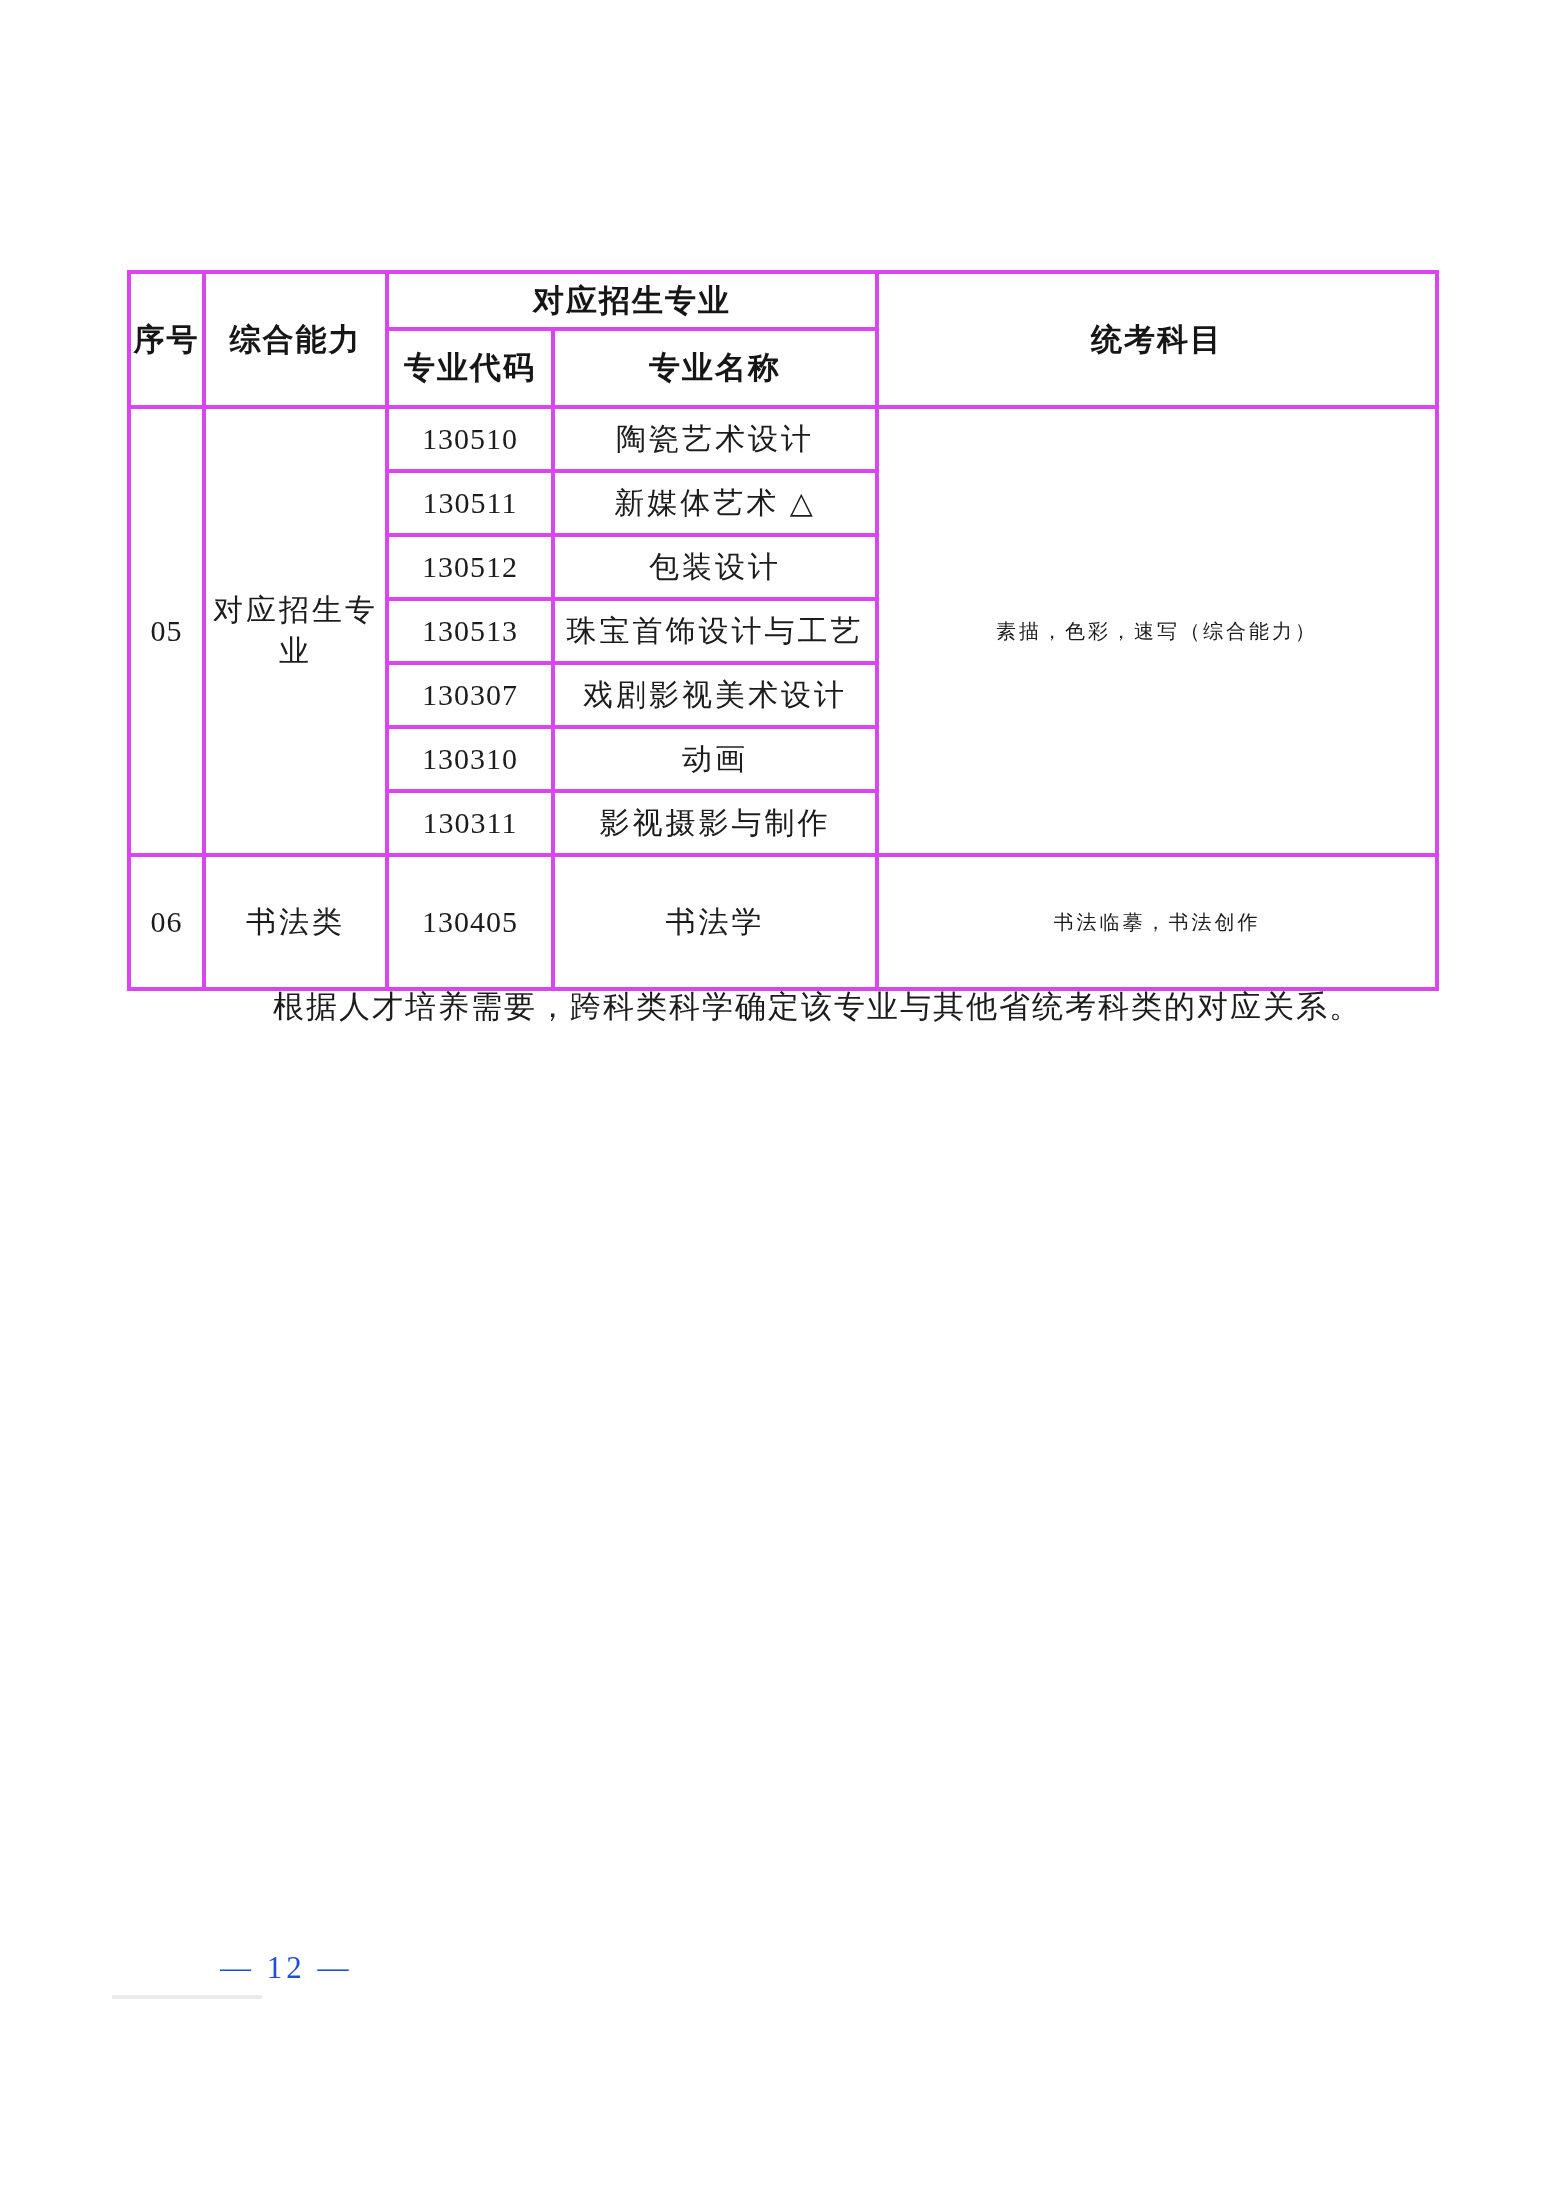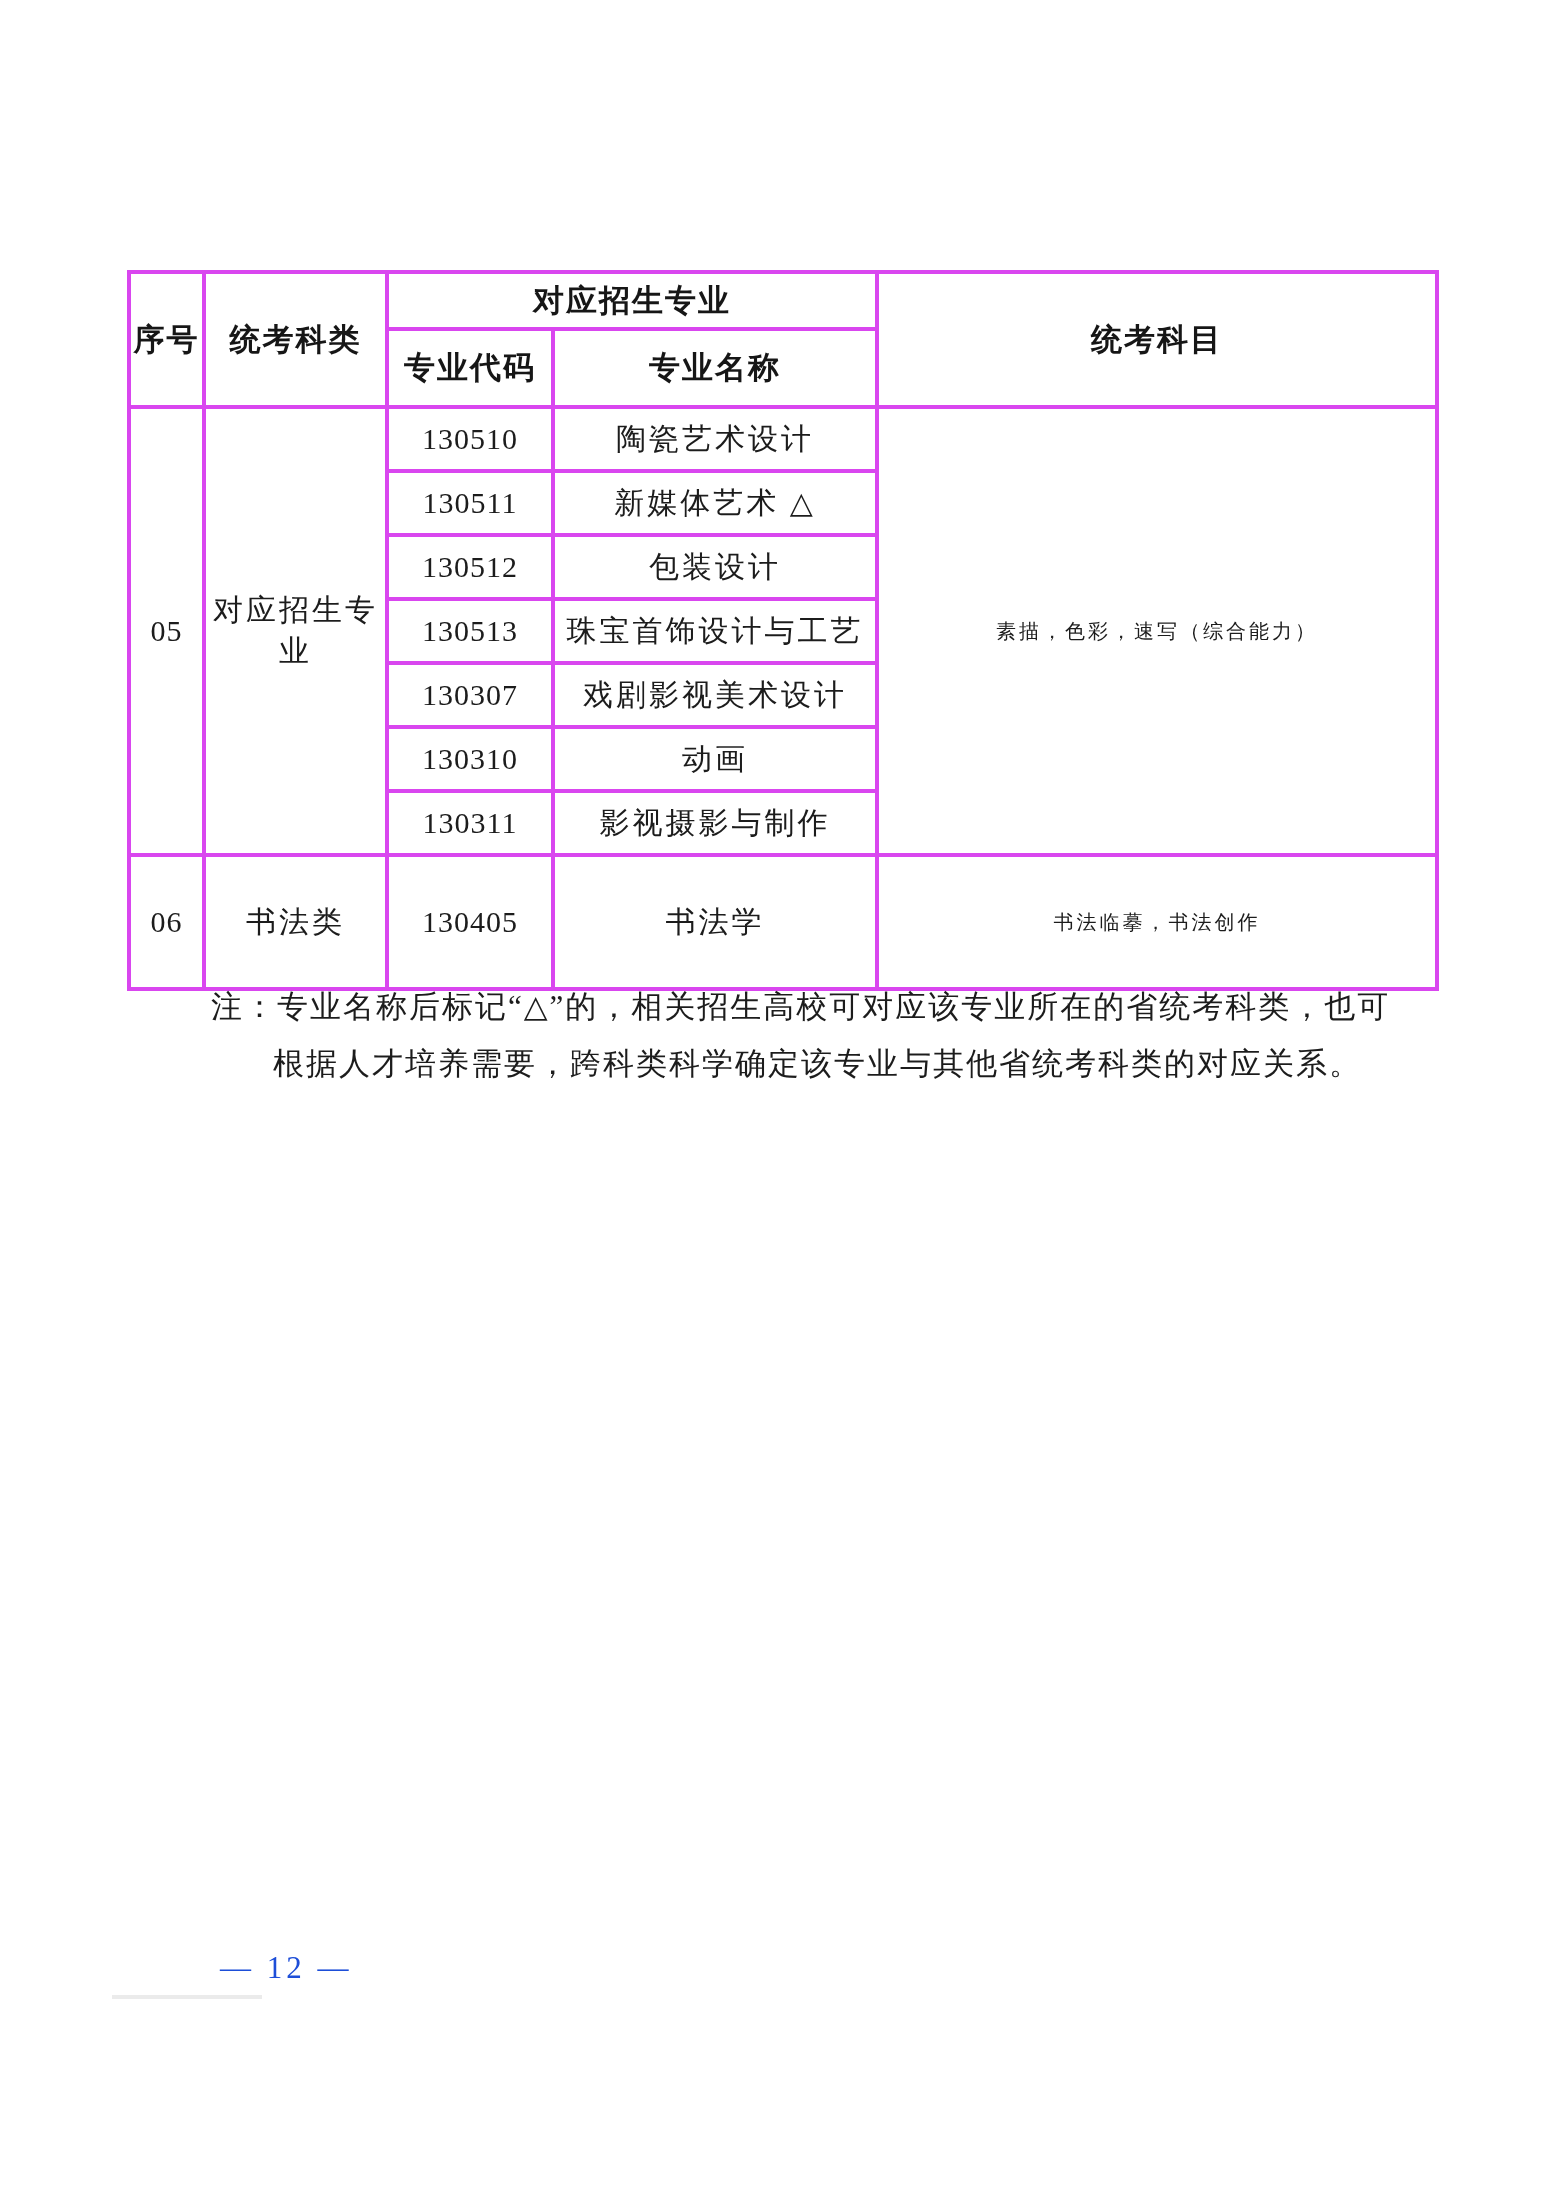--- a/index.html
+++ b/index.html
@@ -101,21 +101,21 @@
     <colgroup>
       <col style="width:75px">
       <col style="width:183px">
       <col style="width:166px">
       <col style="width:324px">
       <col style="width:560px">
     </colgroup>
     <tbody>
       <tr class="hrow1">
         <th class="hdr" rowspan="2">序号</th>
-        <th class="hdr" rowspan="2">统考科类</th>
+        <th class="hdr" rowspan="2">综合能力</th>
         <th class="hdr" colspan="2">对应招生专业</th>
         <th class="hdr" rowspan="2">统考科目</th>
       </tr>
       <tr class="hrow2">
         <th class="hdr">专业代码</th>
         <th class="hdr">专业名称</th>
       </tr>
 
       <tr class="subrow">
         <td class="num" rowspan="7">05</td>
@@ -153,21 +153,20 @@
         <td class="num">06</td>
         <td class="cjk">书法类</td>
         <td class="num">130405</td>
         <td class="cjk">书法学</td>
         <td class="subjects">书法临摹，书法创作</td>
       </tr>
     </tbody>
   </table>
 
   <div class="note">
-    <div class="note-line1">注：专业名称后标记“△”的，相关招生高校可对应该专业所在的省统考科类，也可</div>
     <div class="note-line2">根据人才培养需要，跨科类科学确定该专业与其他省统考科类的对应关系。</div>
   </div>
 
   <div class="scan-artifact"></div>
 
   <div class="footer-page-number">— 12 —</div>
 
 </div>
 
 </body></html>

